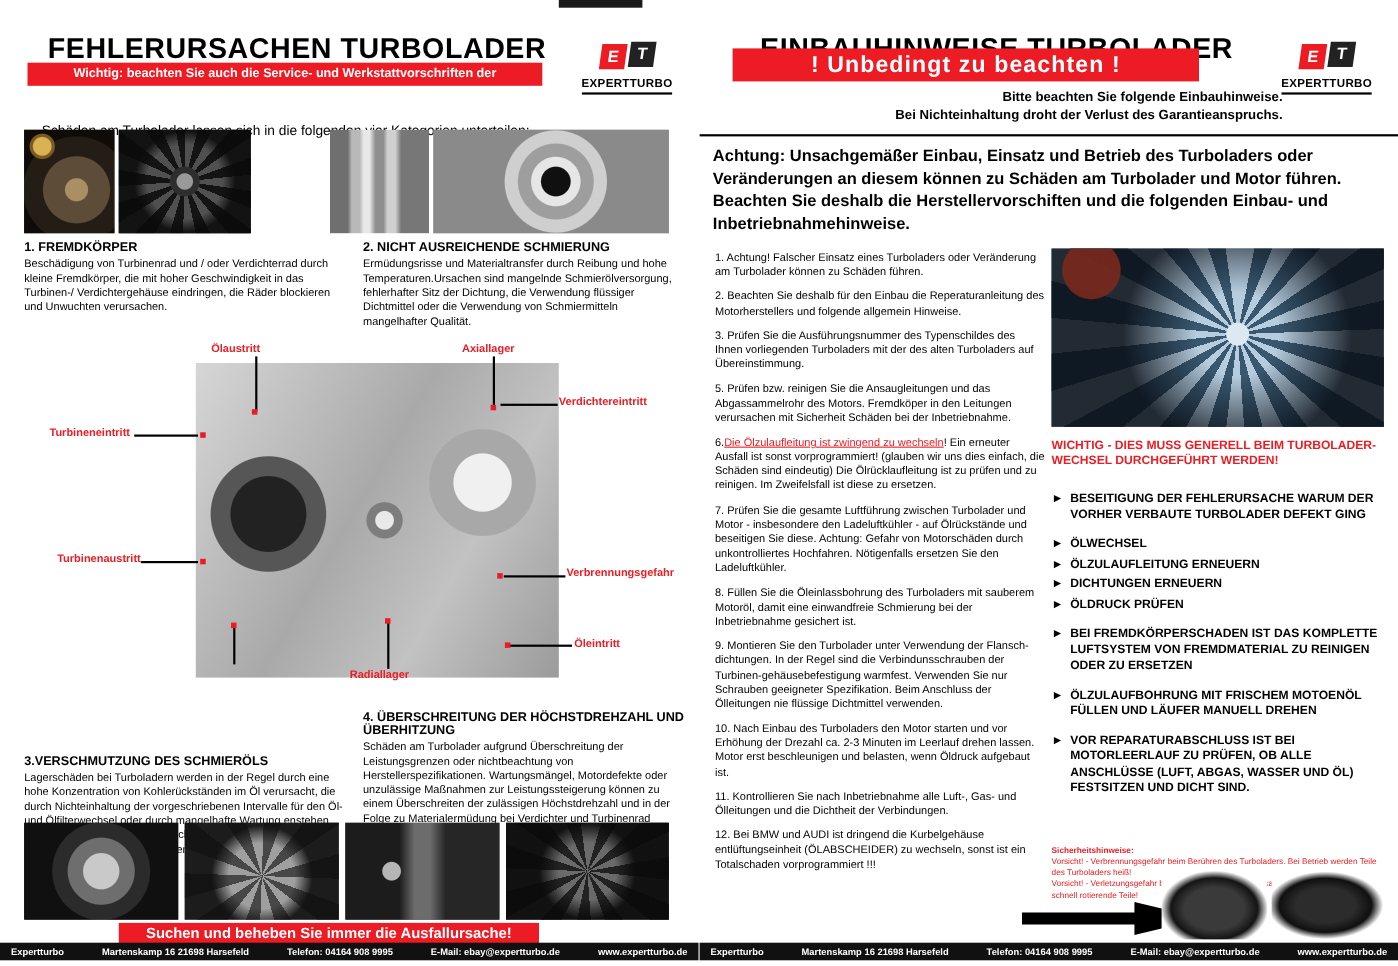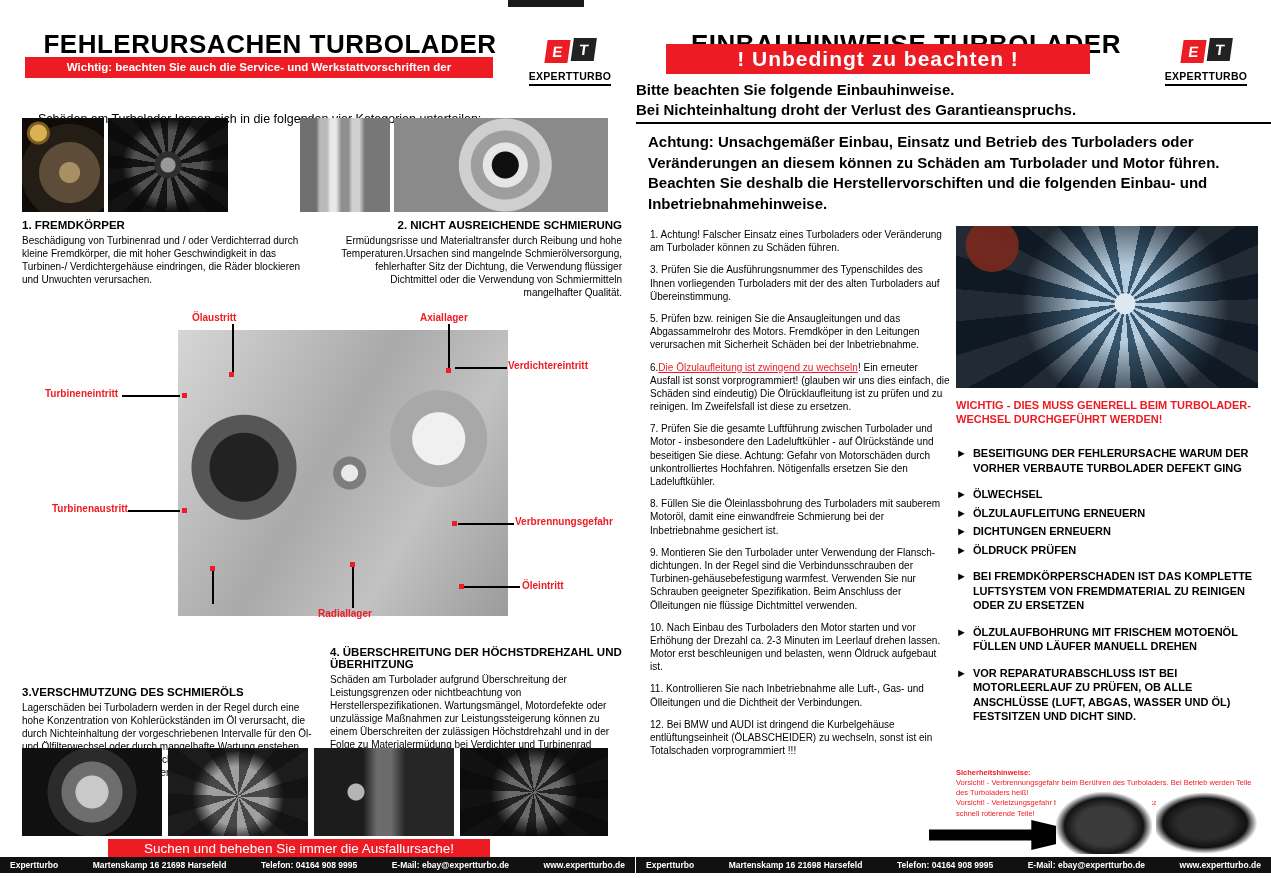--- a/index.html
+++ b/index.html
@@ -34,21 +34,21 @@
   .banner-small{
     position:absolute;left:25px;top:57px;width:468px;height:21px;background:var(--red);
     color:#fff;font-size:11.5px;font-weight:bold;text-align:center;line-height:21px;
   }
   .banner-big{
     position:absolute;left:30px;top:44px;width:424px;height:30px;background:var(--red);
     color:#fff;font-size:21px;font-weight:bold;text-align:center;line-height:30px;letter-spacing:1px;
   }
   .banner-bottom{
     position:absolute;left:108px;top:839px;width:382px;height:19px;background:var(--red);
-    color:#fff;font-size:13.5px;font-weight:normal;text-align:center;line-height:19px;
+    color:#fff;font-size:13.5px;font-weight:bold;text-align:center;line-height:19px;
   }
 
   .intro-left{position:absolute;left:38px;top:99px;font-size:12.5px;}
 
   
   .photo{position:absolute;}
   .ph-t1{left:22px;top:118px;width:82px;height:94px;
     background:
       radial-gradient(circle at 20% 16%, #d9b254 0 8px, #7a5c22 9px 11px, rgba(0,0,0,0) 12px),
       radial-gradient(circle at 58% 58%, #a98f63 0 10px, #5d4c38 11px 30px, #241d15 31px 48px, #0e0b08 49px);
@@ -81,21 +81,21 @@
     background:
       radial-gradient(circle at 50% 50%, rgba(0,0,0,0) 0 26px, rgba(10,10,10,0.92) 44px),
       repeating-conic-gradient(from 0deg at 50% 50%, #6a6a6a 0 16deg, #222 16deg 32deg);
     background-color:#121212;}
 
   
   .sec{position:absolute;}
   .sec h3{margin:0 0 3px 0;font-size:11.5px;font-weight:bold;}
   .sec p{margin:0;font-size:10px;line-height:1.3;}
   #sec1{left:22px;top:219px;width:288px;}
-  #sec2{left:330px;top:219px;width:292px;text-align:right;}
+  #sec2{left:330px;top:219px;width:292px;}
   #sec3{left:22px;top:646px;width:292px;margin-top:40px;}
   #sec4{left:330px;top:646px;width:292px;}
 
   
   #diagram{position:absolute;left:0;top:308px;width:635px;height:338px;}
   .photo-main{position:absolute;left:178px;top:22px;width:330px;height:286px;
     background:
       radial-gradient(circle at 20% 48%, #222 0 34px, #565656 35px 52px, rgba(0,0,0,0) 53px),
       radial-gradient(circle at 79% 38%, #f0f0f0 0 26px, #a8a8a8 27px 48px, rgba(0,0,0,0) 49px),
       radial-gradient(circle at 52% 50%, #e9e9e9 0 8px, #7d7d7d 9px 16px, rgba(0,0,0,0) 17px),
@@ -106,21 +106,21 @@
   .ddot{position:absolute;width:5px;height:5px;background:var(--red);}
 
   
   .footer{
     position:absolute;left:0;top:857px;width:635px;height:16px;background:var(--black);
     color:#fff;display:flex;align-items:center;justify-content:space-between;
     padding:0 10px;box-sizing:border-box;font-size:8.5px;font-weight:bold;white-space:nowrap;
   }
 
   
-  .intro-right{position:absolute;left:0;top:80px;width:530px;text-align:left;font-size:15px;font-weight:bold;line-height:1.35;}
+  .intro-right{position:absolute;left:0;top:80px;width:530px;text-align:right;font-size:12px;font-weight:bold;line-height:1.35;}
   .hrule{position:absolute;left:0;top:122px;width:635px;height:2px;background:#000;}
   .warning{position:absolute;left:12px;top:132px;width:612px;font-size:15px;font-weight:bold;line-height:1.38;margin:0;}
   .items{position:absolute;left:14px;top:228px;width:300px;}
   .item{margin:0 0 9px 0;font-size:10px;line-height:1.32;}
   .hl{color:var(--red);text-decoration:underline;}
   .rphoto{position:absolute;left:320px;top:226px;width:302px;height:162px;
     background:
       radial-gradient(circle at 12% 12%, rgba(122,40,28,0.9) 0 26px, rgba(0,0,0,0) 27px),
       radial-gradient(circle at 56% 48%, rgba(0,0,0,0) 0 20%, rgba(8,14,22,0.85) 55%),
       radial-gradient(circle at 56% 48%, #dce8f2 0 10px, rgba(0,0,0,0) 11px),
@@ -250,20 +250,21 @@
     <div>Bitte beachten Sie folgende Einbauhinweise.</div>
     <div>Bei Nichteinhaltung droht der Verlust des Garantieanspruchs.</div>
   </div>
 
   <div class="hrule"></div>
 
   <p class="warning">Achtung: Unsachgemäßer Einbau, Einsatz und Betrieb des Turboladers oder Veränderungen an diesem können zu Schäden am Turbolader und Motor führen. Beachten Sie deshalb die Herstellervorschiften und die folgenden Einbau- und Inbetriebnahmehinweise.</p>
 
   <div class="items">
     <p class="item">1. Achtung! Falscher Einsatz eines Turboladers oder Veränderung am Turbolader können zu Schäden führen.</p>
+    <p class="item">2. Beachten Sie deshalb für den Einbau die  Reperaturanleitung des Motorherstellers und folgende allgemein Hinweise.</p>
     <p class="item">3. Prüfen Sie die Ausführungsnummer des Typenschildes des Ihnen vorliegenden Turboladers mit der des alten Turboladers auf Übereinstimmung.</p>
     <p class="item">5. Prüfen bzw. reinigen Sie die Ansaugleitungen und das Abgassammelrohr des Motors. Fremdköper in den Leitungen verursachen mit Sicherheit Schäden  bei der Inbetriebnahme.</p>
     <p class="item"><span>6.</span><span class="hl">Die Ölzulaufleitung ist zwingend zu wechseln</span><span>! Ein erneuter Ausfall ist sonst vorprogrammiert! (glauben wir uns dies einfach, die Schäden sind eindeutig) Die Ölrücklaufleitung ist zu prüfen und zu reinigen. Im Zweifelsfall ist diese zu ersetzen.</span></p>
     <p class="item">7. Prüfen Sie die gesamte Luftführung zwischen  Turbolader und Motor - insbesondere den Ladeluftkühler - auf Ölrückstände und beseitigen Sie diese. Achtung: Gefahr von Motorschäden durch  unkontrolliertes Hochfahren. Nötigenfalls ersetzen Sie den Ladeluftkühler.</p>
     <p class="item">8. Füllen Sie die Öleinlassbohrung des Turboladers mit sauberem Motoröl, damit eine einwandfreie Schmierung bei der Inbetriebnahme gesichert ist.</p>
     <p class="item">9. Montieren Sie den Turbolader unter Verwendung der Flansch-dichtungen. In der Regel sind die Verbindunsschrauben der Turbinen-gehäusebefestigung warmfest. Verwenden Sie nur Schrauben geeigneter Spezifikation. Beim Anschluss der Ölleitungen nie flüssige Dichtmittel verwenden.</p>
     <p class="item">10.  Nach Einbau des Turboladers den Motor starten und vor Erhöhung der Drezahl ca. 2-3 Minuten im Leerlauf drehen lassen. Motor erst beschleunigen und belasten, wenn Öldruck aufgebaut ist.</p>
     <p class="item">11. Kontrollieren Sie nach Inbetriebnahme alle Luft-,  Gas- und Ölleitungen und die Dichtheit der Verbindungen.</p>
     <p class="item">12. Bei BMW und AUDI ist dringend die Kurbelgehäuse entlüftungseinheit (ÖLABSCHEIDER) zu wechseln, sonst ist ein Totalschaden vorprogrammiert !!!</p>
   </div>

